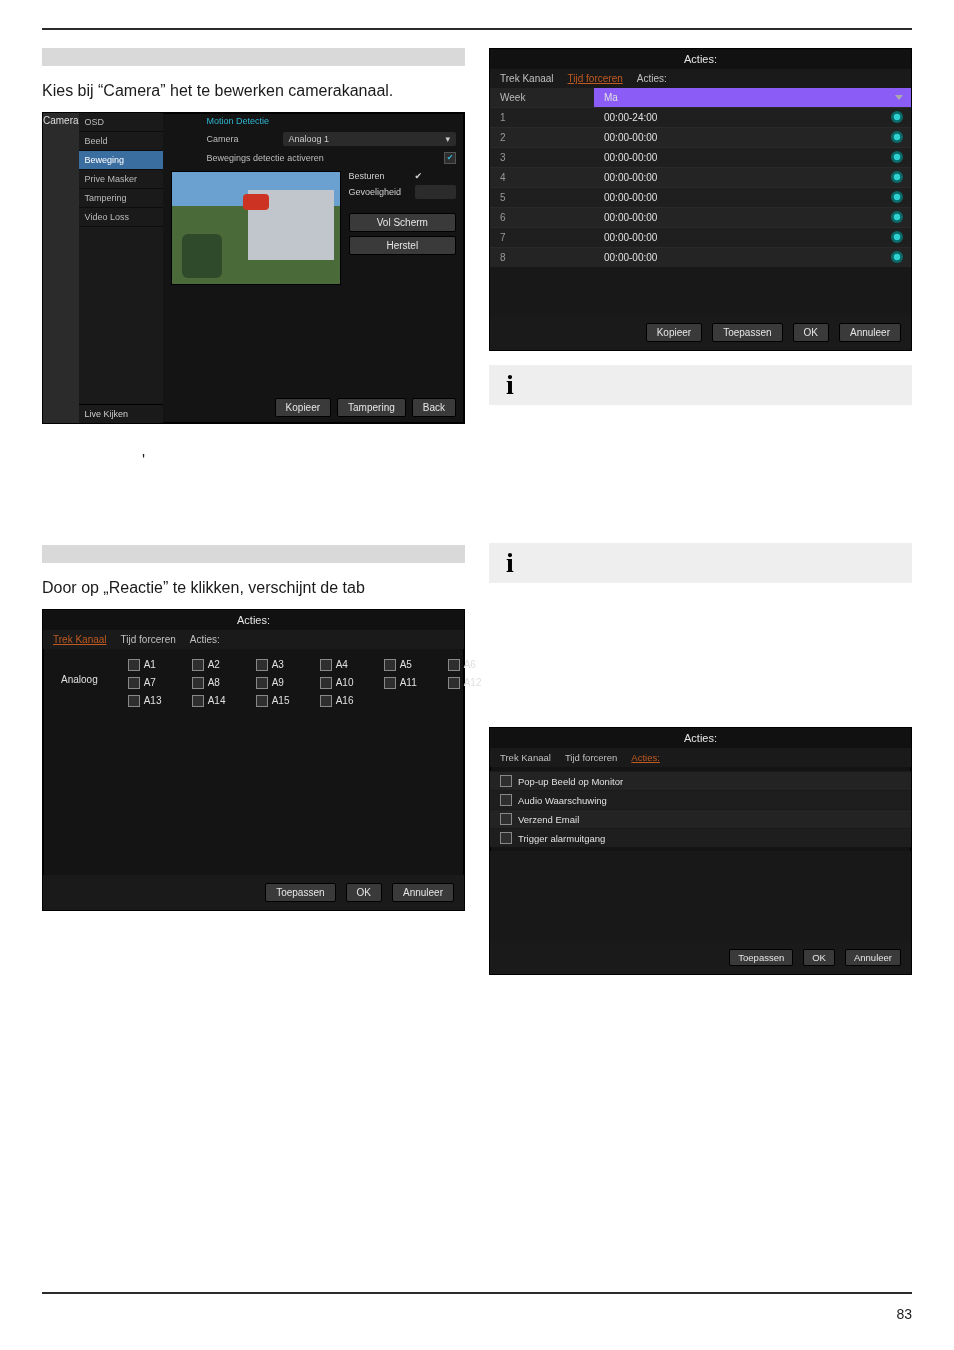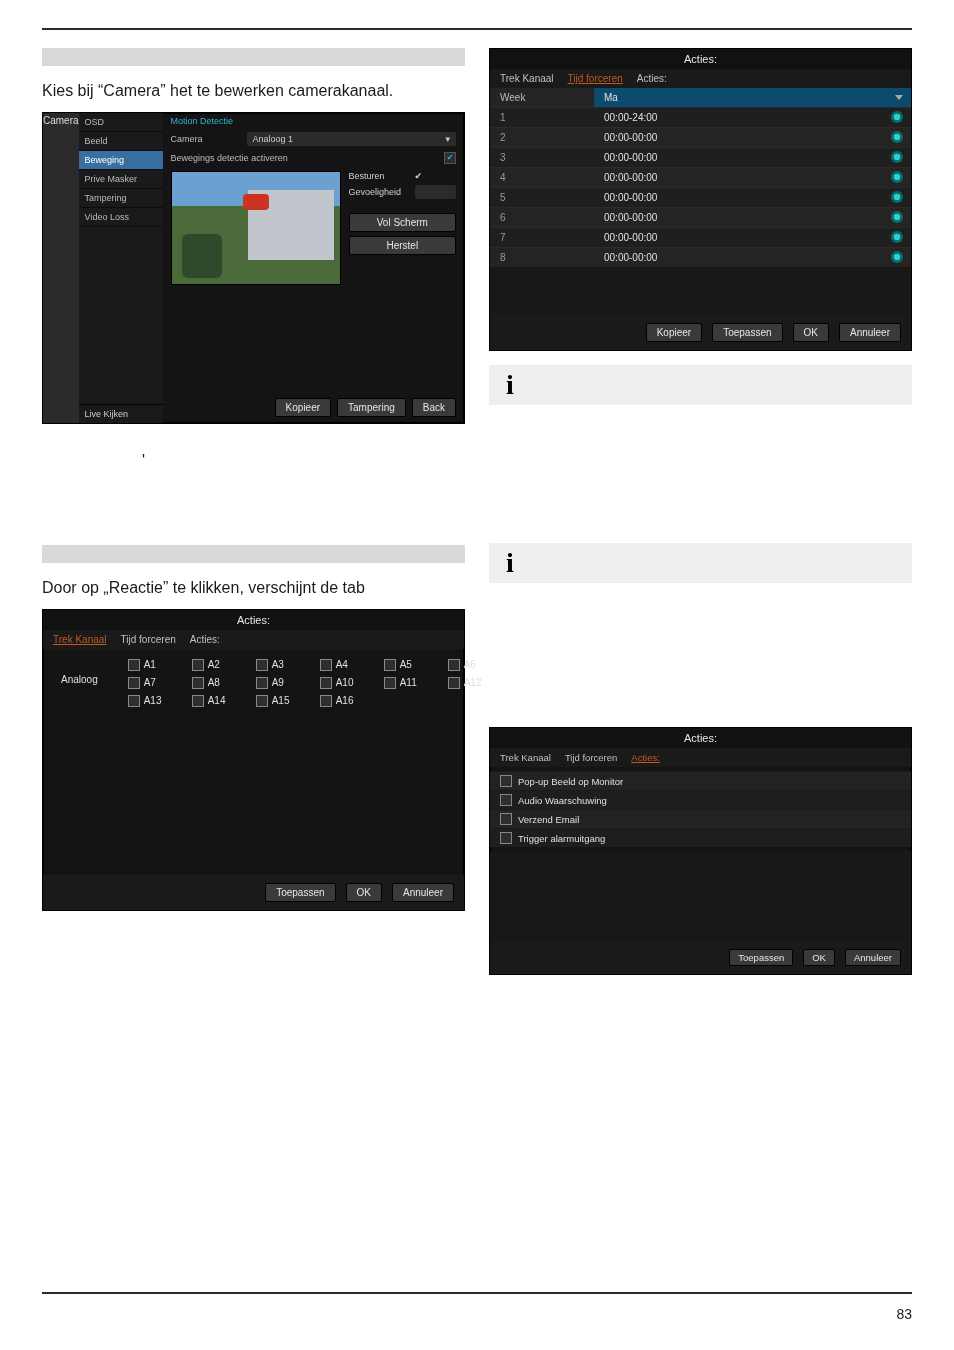--- a/index.html
+++ b/index.html
@@ -35,21 +35,21 @@
   .ui button{background:var(--btn-bg);color:#e6e6e6;border:1px solid #000;border-radius:2px;font-size:10px;padding:3px 10px;}
   
   .cam-ui{height:310px;display:flex;flex-direction:row;}
   .cam-body{flex:1;display:flex;}
   .cam-side{width:84px;background:#1a1a1a;display:flex;flex-direction:column;font-size:9px;}
   .cam-side .item{padding:4px 6px;color:#bcbcbc;border-bottom:1px solid #0d0d0d;}
   .cam-side .item.sel{background:var(--highlight);color:#fff;}
   .cam-side .spacer{flex:1;}
   .cam-side .live{padding:4px 6px;color:#cfcfcf;border-top:1px solid #000;}
   .cam-main{flex:1;display:flex;flex-direction:column;}
-  .cam-row{display:flex;align-items:center;gap:6px;padding:3px 8px;font-size:9px;}
+  .cam-row{display:flex;align-items:center;gap:6px;padding:3px 8px;font-size:9px;margin-left:36px;}
   .cam-row .label{color:#bdbdbd;}
   .cam-row .field{flex:1;background:#2b2b2b;color:#ccc;padding:2px 6px;border-radius:2px;display:flex;justify-content:space-between;align-items:center;}
   .cam-row .chk{width:10px;height:10px;background:#2e2e2e;border:1px solid #555;display:inline-flex;align-items:center;justify-content:center;font-size:8px;color:#30b4d4;}
   .cam-preview{display:flex;gap:8px;padding:4px 8px;}
   .preview-box{width:168px;height:112px;background:linear-gradient(#6aa1d1 0 30%, #4a6a3a 30% 100%);position:relative;border:1px solid #000;}
   .preview-box .building{position:absolute;right:6px;top:18px;width:86px;height:70px;background:#c0c6cc;}
   .preview-box .logo{position:absolute;left:50%;top:22px;transform:translateX(-50%);width:26px;height:16px;background:#cc3322;border-radius:4px;}
   .preview-box .tree{position:absolute;left:10px;bottom:6px;width:40px;height:44px;background:#2e4a2a;border-radius:6px;}
   .side-ctrls{flex:1;display:flex;flex-direction:column;gap:4px;font-size:9px;}
   .side-ctrls .row{display:flex;gap:6px;align-items:center;}
@@ -65,21 +65,21 @@
   
   .chan-body{padding:10px 14px 40px 14px;}
   .chan-cell{display:flex;align-items:center;gap:4px;width:50px;color:#e0e0e0;}
   .chan-cell .box{width:10px;height:10px;border:1px solid #888;background:#2e2e2e;}
   .analog-label{display:flex;align-items:center;gap:4px;margin-bottom:6px;color:#e0e0e0;}
   .chan-grid{display:grid;grid-template-columns:repeat(6,1fr);gap:6px 14px;max-width:260px;}
   
   .sched-body{padding:0 0 0 0;}
   .sched-head{display:flex;background:#242424;}
   .sched-head .c1{width:84px;padding:4px 10px;color:#bbb;}
-  .sched-head .c2{flex:1;padding:4px 10px;background:#0c4a6e;color:#e0e0e0;position:relative;}
+  .sched-head .c2{flex:1;padding:4px 10px;background:#8b5cf6;color:#e0e0e0;position:relative;}
   .sched-head .caret{position:absolute;right:8px;top:7px;width:0;height:0;border-left:4px solid transparent;border-right:4px solid transparent;border-top:5px solid #aaa;}
   .sched-row{display:flex;align-items:center;background:#1f1f1f;border-top:1px solid #2a2a2a;}
   .sched-row:nth-child(even){background:#242424;}
   .sched-row .c1{width:84px;padding:4px 10px;color:#999;}
   .sched-row .c2{flex:1;padding:4px 10px;color:#e0e0e0;}
   .sched-row .c3{width:28px;text-align:center;}
   .gear{display:inline-block;width:12px;height:12px;border-radius:50%;background:radial-gradient(circle,#2fd0d0 40%,#0a6a6a 42%);}
   .acties-foot{display:flex;gap:10px;justify-content:flex-end;padding:8px 10px;background:#1a1a1a;}
   
   .info{display:flex;align-items:flex-start;gap:10px;background:var(--info-bg);padding:6px 8px;margin:14px 0;}

